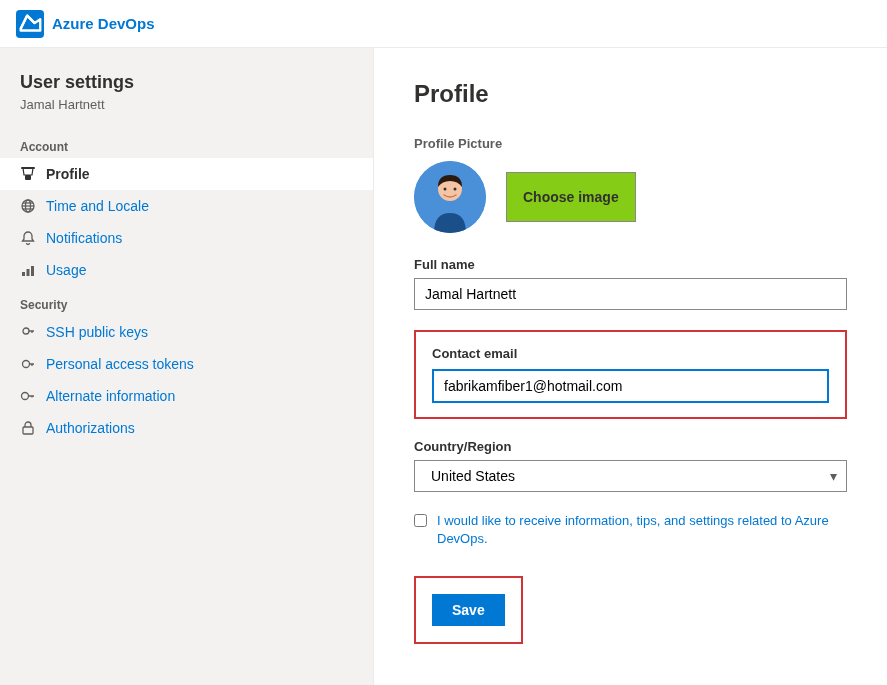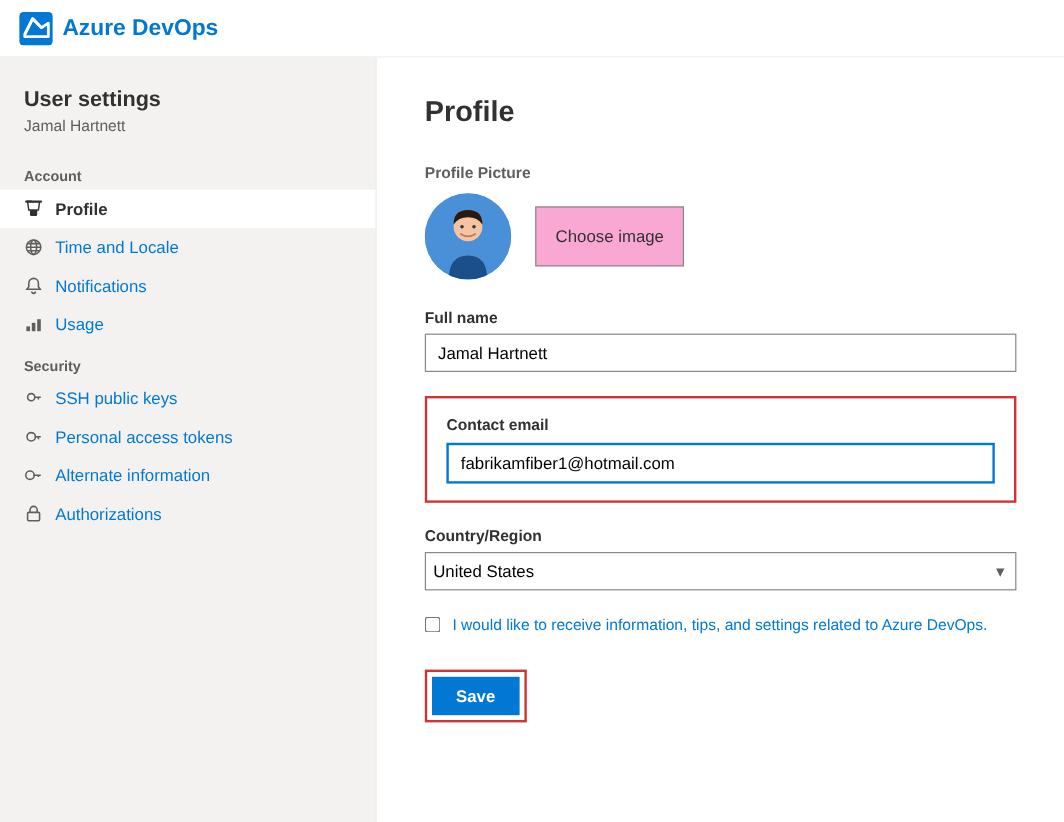--- a/index.html
+++ b/index.html
@@ -11,32 +11,32 @@
       border-bottom: 1px solid #edebe9;
       display: flex;
       align-items: center;
       padding: 0 16px;
     }
     .app-header .logo-icon {
       width: 28px; height: 28px; margin-right: 8px;
     }
     .app-header .app-name {
       color: #0078d4;
-      font-size: 19px;
+      font-size: 15px;
       font-weight: 600;
     }
 
     .layout {
       display: flex;
       height: calc(685px - 48px);
     }
 
     
     .sidebar {
-      width: 314px;
+      width: 374px;
       background: #f3f2f1;
       border-right: 1px solid #edebe9;
       padding: 16px 0;
       overflow-y: auto;
       flex-shrink: 0;
     }
     .sidebar-title {
       font-size: 18px;
       font-weight: 700;
       padding: 8px 20px 4px 20px;
@@ -111,24 +111,25 @@
       width: 72px; height: 72px;
       border-radius: 50%;
       background: #4a90d9;
       overflow: hidden;
       display: flex; align-items: flex-end; justify-content: center;
       flex-shrink: 0;
     }
     .choose-image-btn {
       padding: 16px 16px;
       border: 1px solid #8a8886;
-      background: #f9a8d4;
+      background: #84cc16;
       cursor: pointer;
       font-size: 14px;
       color: #323130;
+      font-weight: bold;
     }
 
     
     .form-field {
       margin-bottom: 20px;
     }
     .form-field label {
       display: block;
       font-size: 13px;
       font-weight: 600;
@@ -174,21 +175,21 @@
       background: #fff;
       appearance: none;
       -webkit-appearance: none;
     }
     .select-wrapper {
       position: relative;
       max-width: 540px;
     }
     .select-wrapper select {
       width: 100%;
-      padding: 7px 36px 7px 6px;
+      padding: 7px 36px 7px 16px;
       border: 1px solid #8a8886;
       font-size: 14px;
       background: #fff;
       appearance: none;
       -webkit-appearance: none;
     }
     .select-wrapper .chevron-icon {
       position: absolute;
       right: 10px; top: 50%;
       transform: translateY(-50%);
@@ -211,21 +212,21 @@
     .checkbox-row span {
       font-size: 13px;
       color: #0078d4;
       line-height: 1.4;
     }
 
     
     .save-btn-wrapper {
       border: 2px solid #d13438;
       display: inline-block;
-      padding: 4px;
+      padding: 16px;
     }
     .save-btn {
       background: #0078d4;
       color: #fff;
       border: none;
       padding: 8px 20px;
       font-size: 14px;
       font-weight: 600;
       cursor: pointer;
     }

